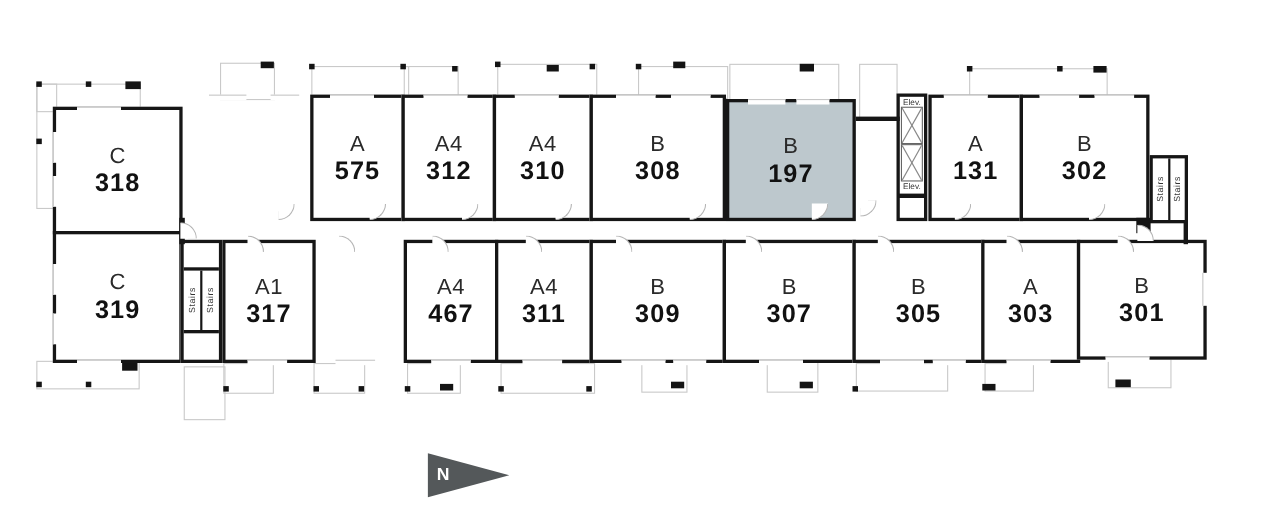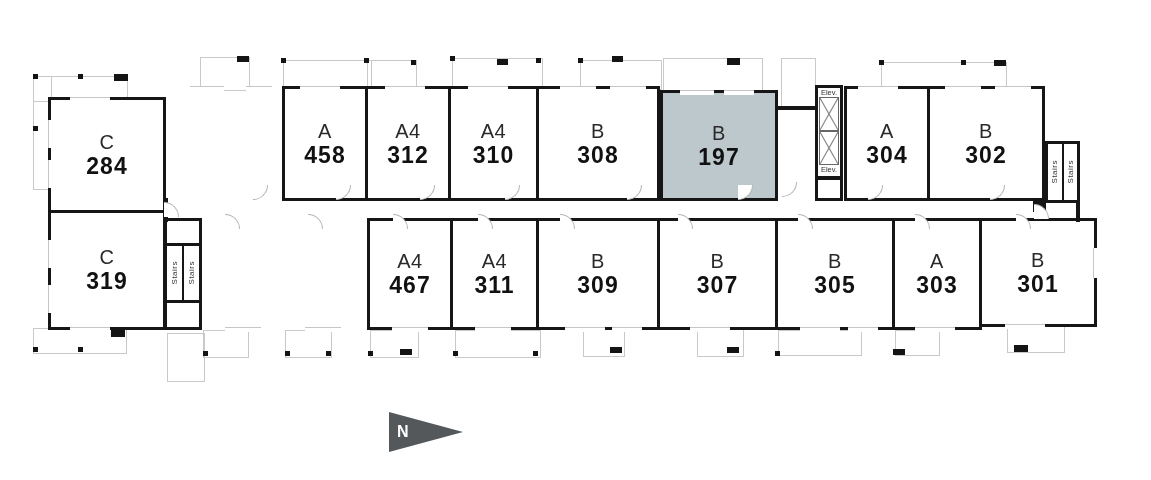--- a/index.html
+++ b/index.html
@@ -167,54 +167,58 @@
       <div class="arc b" style="left: 678px; top: 214px;"></div>
       <div class="arc b" style="left: 798px; top: 214px;"></div>
       <div class="arc b" style="left: 915px; top: 214px;"></div>
       <div class="arc b" style="left: 1016px; top: 214px;"></div>
       <div class="arc b" style="left: 1034px; top: 204px;"></div>
       <div class="arc b" style="left: 164px; top: 202px;"></div>
     </div>
 
   <div class="unit" style="left:48px;top:97px;width:118px;height:116px">
       <span class="utype">C</span>
-      <span class="unum">284</span>
+      <span class="unum">318</span>
     </div>
   <div class="unit" style="left:282px;top:86px;width:86px;height:115px">
       <span class="utype">A</span>
-      <span class="unum">458</span>
+      <span class="unum">575</span>
     </div>
   <div class="unit" style="left:365px;top:86px;width:86px;height:115px">
       <span class="utype">A4</span>
       <span class="unum">312</span>
     </div>
   <div class="unit" style="left:448px;top:86px;width:91px;height:115px">
       <span class="utype">A4</span>
       <span class="unum">310</span>
     </div>
   <div class="unit" style="left:536px;top:86px;width:124px;height:115px">
       <span class="utype">B</span>
       <span class="unum">308</span>
     </div>
   <div class="unit hl" style="left: 660px; top: 90px; width: 118px; height: 111px; background: rgb(189, 200, 205);">
       <span class="utype">B</span>
       <span class="unum">197</span>
     </div>
   <div class="unit" style="left:844px;top:86px;width:86px;height:115px">
       <span class="utype">A</span>
-      <span class="unum">304</span>
+      <span class="unum">131</span>
     </div>
   <div class="unit" style="left:927px;top:86px;width:118px;height:115px">
       <span class="utype">B</span>
       <span class="unum">302</span>
     </div>
 
   <div class="unit" style="left:48px;top:210px;width:118px;height:120px">
       <span class="utype">C</span>
       <span class="unum">319</span>
+    </div>
+  <div class="unit" style="left:202px;top:218px;width:85px;height:112px">
+      <span class="utype">A1</span>
+      <span class="unum">317</span>
     </div>
   <div class="unit" style="left:367px;top:218px;width:86px;height:112px">
       <span class="utype">A4</span>
       <span class="unum">467</span>
     </div>
   <div class="unit" style="left:450px;top:218px;width:89px;height:112px">
       <span class="utype">A4</span>
       <span class="unum">311</span>
     </div>
   <div class="unit" style="left:536px;top:218px;width:124px;height:112px">

